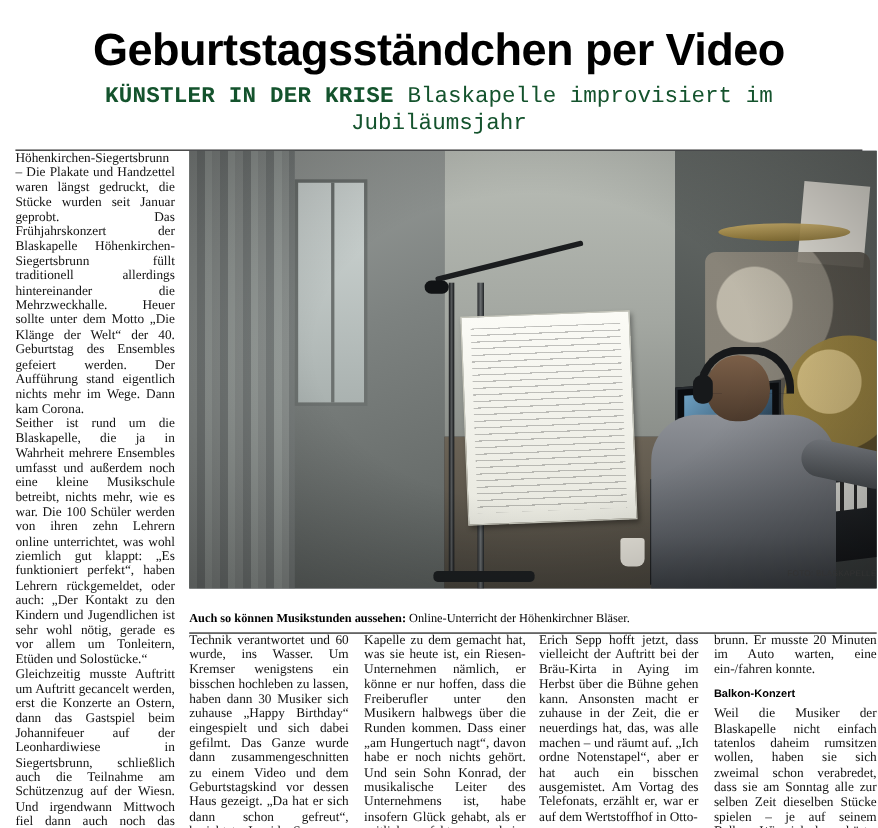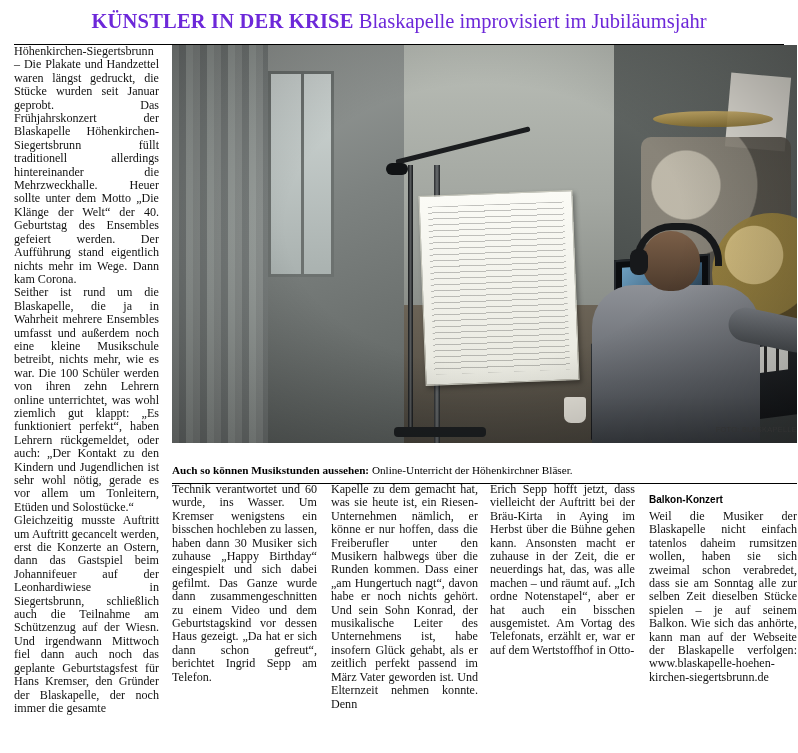--- a/index.html
+++ b/index.html
@@ -28,25 +28,25 @@
     font-weight: bold;
     font-size: 41px;
     line-height: 46px;
     text-align: center;
     letter-spacing: -0.5px;
     margin: 22px 0 0 0;
     color: #000;
   }
   .subhead {
     text-align: center;
-    font-family: Liberation Serif, serif;
+    font-family: Liberation Mono, monospace;
     font-size: 20.5px;
     line-height: 24px;
     margin: 9px 0 0 0;
-    color: #6d28d9;
+    color: #14532d;
   }
   .subhead .kicker {
     font-weight: bold;
     letter-spacing: 0.2px;
   }
   .subhead .rest {
     font-weight: normal;
   }
   .rule {
     border-top: 1px solid #000;
@@ -298,20 +298,21 @@
   .vignette {
     left: 0; top: 0; width: 625px; height: 398px;
     background: radial-gradient(ellipse at 50% 45%, rgba(0,0,0,0) 45%, rgba(0,0,0,.38) 100%);
   }
 </style>
 </head>
 <body>
 
 <div class="page">
 
+  <h1 class="headline">Geburtstagsständchen per Video</h1>
 
   <div class="subhead">
     <span class="kicker">KÜNSTLER IN DER KRISE</span>
     <span class="rest">Blaskapelle improvisiert im Jubiläumsjahr</span>
   </div>
 
   <div class="rule"></div>
 
 
   <div class="content">
@@ -371,18 +372,19 @@
 
     <div class="col" id="col3">
       <p>Kapelle zu dem gemacht hat, was sie heute ist, ein Riesen-Unternehmen nämlich, er könne er nur hoffen, dass die Freiberufler unter den Musikern halbwegs über die Runden kommen. Dass einer „am Hungertuch nagt“, davon habe er noch nichts gehört. Und sein Sohn Konrad, der musikalische Leiter des Unternehmens ist, habe insofern Glück gehabt, als er zeitlich perfekt passend im März Vater geworden ist. Und Elternzeit nehmen konnte. Denn</p>
     </div>
 
     <div class="col" id="col4">
       <p>Erich Sepp hofft jetzt, dass vielleicht der Auftritt bei der Bräu-Kirta in Aying im Herbst über die Bühne gehen kann. Ansonsten macht er zuhause in der Zeit, die er neuerdings hat, das, was alle machen – und räumt auf. „Ich ordne Notenstapel“, aber er hat auch ein bisschen ausgemistet. Am Vortag des Telefonats, erzählt er, war er auf dem Wertstoffhof in Otto-</p>
     </div>
 
     <div class="col" id="col5">
+      <p>brunn. Er musste 20 Minuten im Auto warten, eine ein-/fahren konnte.</p>
       <div class="subhead2">Balkon-Konzert</div>
       <p>Weil die Musiker der Blaskapelle nicht einfach tatenlos daheim rumsitzen wollen, haben sie sich zweimal schon verabredet, dass sie am Sonntag alle zur selben Zeit dieselben Stücke spielen – je auf seinem Balkon. Wie sich das anhörte, kann man auf der Webseite der Blaskapelle verfolgen: www.blaskapelle-hoehen-kirchen-siegertsbrunn.de</p>
     </div>
 
   </div>
 </div>
 
 </body></html>

